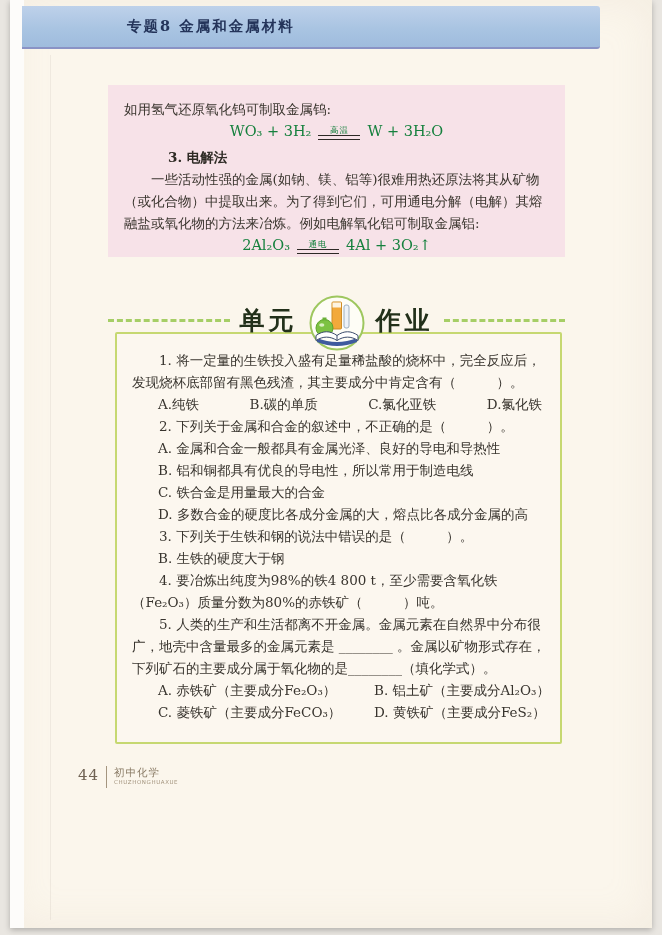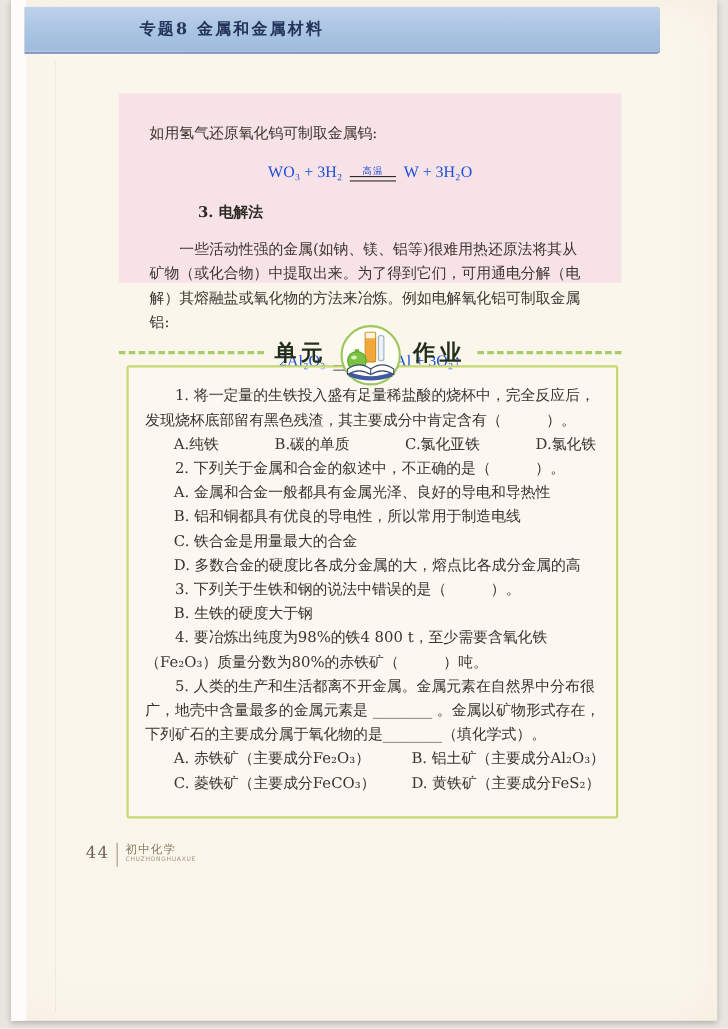--- a/index.html
+++ b/index.html
@@ -31,41 +31,41 @@
     font-size:14.5px;font-weight:bold;color:#24345a;letter-spacing:2px;
   }
 
   
   .pink-box{
     position:absolute;left:98px;top:85px;width:457px;height:172px;
     background:#f7e2e8;
     padding:13px 16px 0 16px;box-sizing:border-box;
     color:#3b362f;font-size:13.5px;line-height:22px;
   }
-  .pink-box p{margin:12px;}
+  .pink-box p{margin:0;}
   .lead{text-indent:0;}
   .method{font-weight:bold;color:#2e2a24;padding-left:44px;}
   .para{text-indent:2em;}
 
   .equation{
-    display:flex;align-items:center;justify-content:center;
-    font-size:14.5px;color:#1d4ed8;height:26px;font-family:Liberation Serif, serif;
+    display:flex;justify-content:center;
+    font-size:14.5px;color:#15803d;height:26px;
   }
   .eq-cond{display:inline-flex;flex-direction:column;align-items:center;margin:5px 7px;}
   .eq-cond .cond{font-size:8.5px;line-height:10px;letter-spacing:1px;}
   .eq-cond .dbl{width:42px;height:3px;border-top:1.3px solid #2d2925;border-bottom:1.3px solid #2d2925;}
 
   
   .hw-header{
     position:absolute;left:98px;top:294px;width:457px;height:58px;
     display:flex;align-items:center;justify-content:center;z-index:3;
   }
   .dash-line{flex:1;border-top:3px dashed #a6ce66;height:0;margin-top:-6px;}
   .hw-title{
-    font-size:20px;font-weight:bold;color:#22301a;letter-spacing:4px;margin:0 10px;
+    font-size:25px;font-weight:bold;color:#22301a;letter-spacing:4px;margin:0 10px;
     margin-top:-6px;
   }
   .hw-icon{width:58px;height:58px;display:inline-block;}
 
   
   .hw-box{
     position:absolute;left:105px;top:332px;width:447px;height:412px;
     border:2px solid #c6d871;border-radius:2px;
     background:rgba(255,253,246,.25);
     box-sizing:border-box;

